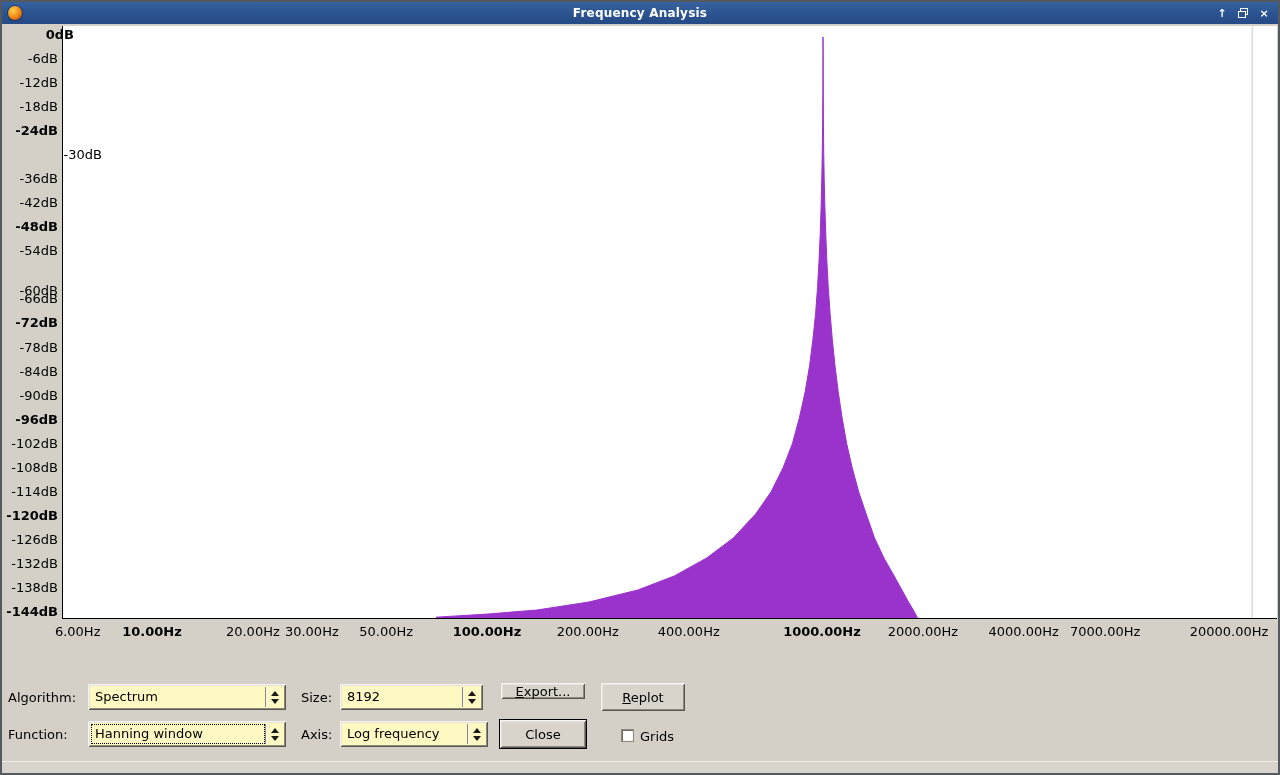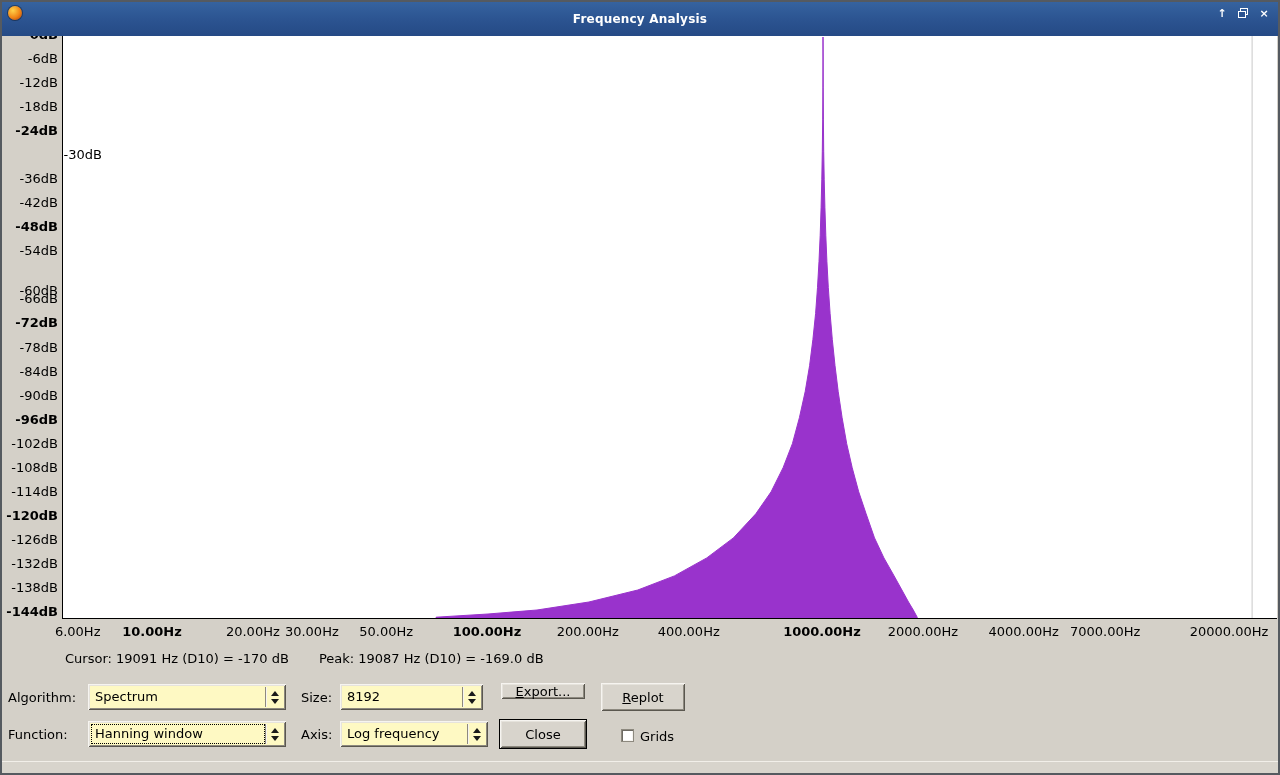--- a/index.html
+++ b/index.html
@@ -4,21 +4,21 @@
 <style>
   html,body{margin:0;padding:0;background:#777;}
   .window{
     position:relative;width:1280px;height:775px;overflow:hidden;
     background:#d4d0c8;font-family:"DejaVu Sans","Liberation Sans",sans-serif;
     color:#000;
   }
   .frame{position:absolute;inset:0;border:2px solid #555a60;pointer-events:none;z-index:60;}
   
   .titlebar{
-    position:absolute;left:2px;top:2px;right:2px;height:34px;
+    position:absolute;left:2px;top:2px;right:2px;height:22px;
     background:linear-gradient(180deg,#36639f 0%,#2b5390 55%,#254a85 100%);
     display:flex;align-items:center;z-index:40;
   }
   .app-icon{
     position:absolute;left:6px;top:4px;width:14px;height:14px;border-radius:50%;
     background:radial-gradient(circle at 35% 32%,#ffd24a 0%,#f08416 55%,#a23a0a 100%);
     box-shadow:0 0 0 1px rgba(0,0,0,.35);
   }
   .title-text{
     flex:1;text-align:center;color:#fff;font-weight:bold;font-size:12px;letter-spacing:.2px;
@@ -97,21 +97,21 @@
   </div>
 
   <div class="plot">
     <svg id="spectrum-svg" width="1214" height="592">
         <path d="M 373.1,592 L 373.1,591.2 L 425.0,588.0 L 474.0,584.0 L 525.9,576.0 L 574.8,564.0 L 611.4,549.9 L 643.8,531.9 L 670.4,511.9 L 692.8,487.8 L 708.1,465.8 L 720.1,441.7 L 729.4,417.7 L 736.4,391.7 L 742.2,365.6 L 746.6,339.6 L 749.9,313.5 L 752.6,287.5 L 754.5,261.4 L 756.0,235.4 L 757.2,209.3 L 758.1,181.3 L 758.8,153.2 L 759.3,125.2 L 759.7,93.1 L 759.9,61.1 L 760.0,33.0 L 760.0,11.0 L 760.1,33.0 L 760.2,61.1 L 760.4,93.1 L 760.7,125.2 L 761.2,153.2 L 761.9,181.3 L 762.8,209.3 L 763.9,235.4 L 765.3,261.4 L 767.1,287.5 L 769.3,313.5 L 772.0,339.6 L 775.2,365.6 L 779.1,391.7 L 783.7,417.7 L 789.2,441.7 L 795.7,465.8 L 803.1,487.8 L 811.5,511.9 L 820.9,531.9 L 831.1,549.9 L 838.9,564.0 L 845.5,576.0 L 850.3,584.0 L 854.2,591.2 L 854.2,592 Z" fill="#9933cc" stroke="#9933cc" stroke-width="1"></path>
         <line x1="1189.1" x2="1189.1" y1="0" y2="592" stroke="#c8c8c8" stroke-width="1"></line>
       </svg>
   </div>
 
   <div id="y-axis-labels">
-      <span class="ytick bold" style="top: 27px;">0dB</span>
+      <span class="ytick bold" style="top: 27px; padding-left: 16px;">0dB</span>
       <span class="ytick" style="top: 51.0414px;">-6dB</span>
       <span class="ytick" style="top: 75.0828px;">-12dB</span>
       <span class="ytick" style="top: 99.1242px;">-18dB</span>
       <span class="ytick bold" style="top: 123.166px;">-24dB</span>
       <span class="ytick" style="top: 147.207px; padding-left: 44px;">-30dB</span>
       <span class="ytick" style="top: 171.248px;">-36dB</span>
       <span class="ytick" style="top: 195.29px;">-42dB</span>
       <span class="ytick bold" style="top: 219.331px;">-48dB</span>
       <span class="ytick" style="top: 243.373px;">-54dB</span>
       <span class="ytick" style="top: 283px;">-60dB</span>
@@ -139,23 +139,20 @@
       <span class="xtick bold" style="left: 442.014px;">100.00Hz</span>
       <span class="xtick" style="left: 542.86px;">200.00Hz</span>
       <span class="xtick" style="left: 643.705px;">400.00Hz</span>
       <span class="xtick bold" style="left: 777.014px;">1000.00Hz</span>
       <span class="xtick" style="left: 877.86px;">2000.00Hz</span>
       <span class="xtick" style="left: 978.705px;">4000.00Hz</span>
       <span class="xtick" style="left: 1060.12px;">7000.00Hz</span>
       <span class="xtick" style="left: 1184px;">20000.00Hz</span>
     </div>
 
-  <div class="info-line">
-    <span>Cursor: 19091 Hz (D10) = -170 dB</span><span class="info-peak">Peak: 19087 Hz (D10) = -169.0 dB</span>
-  </div>
 
   <span class="ctl-label" style="left:8px;top:690px;">Algorithm:</span>
   <div class="combo" style="left:88px;top:684px;width:198px;">
     <span class="combo-text">Spectrum</span>
     <span class="combo-spin">
       <span class="tri-up"></span>
       <span class="tri-down"></span>
     </span>
   </div>
   <span class="ctl-label" style="left:301px;top:690px;">Size:</span>

